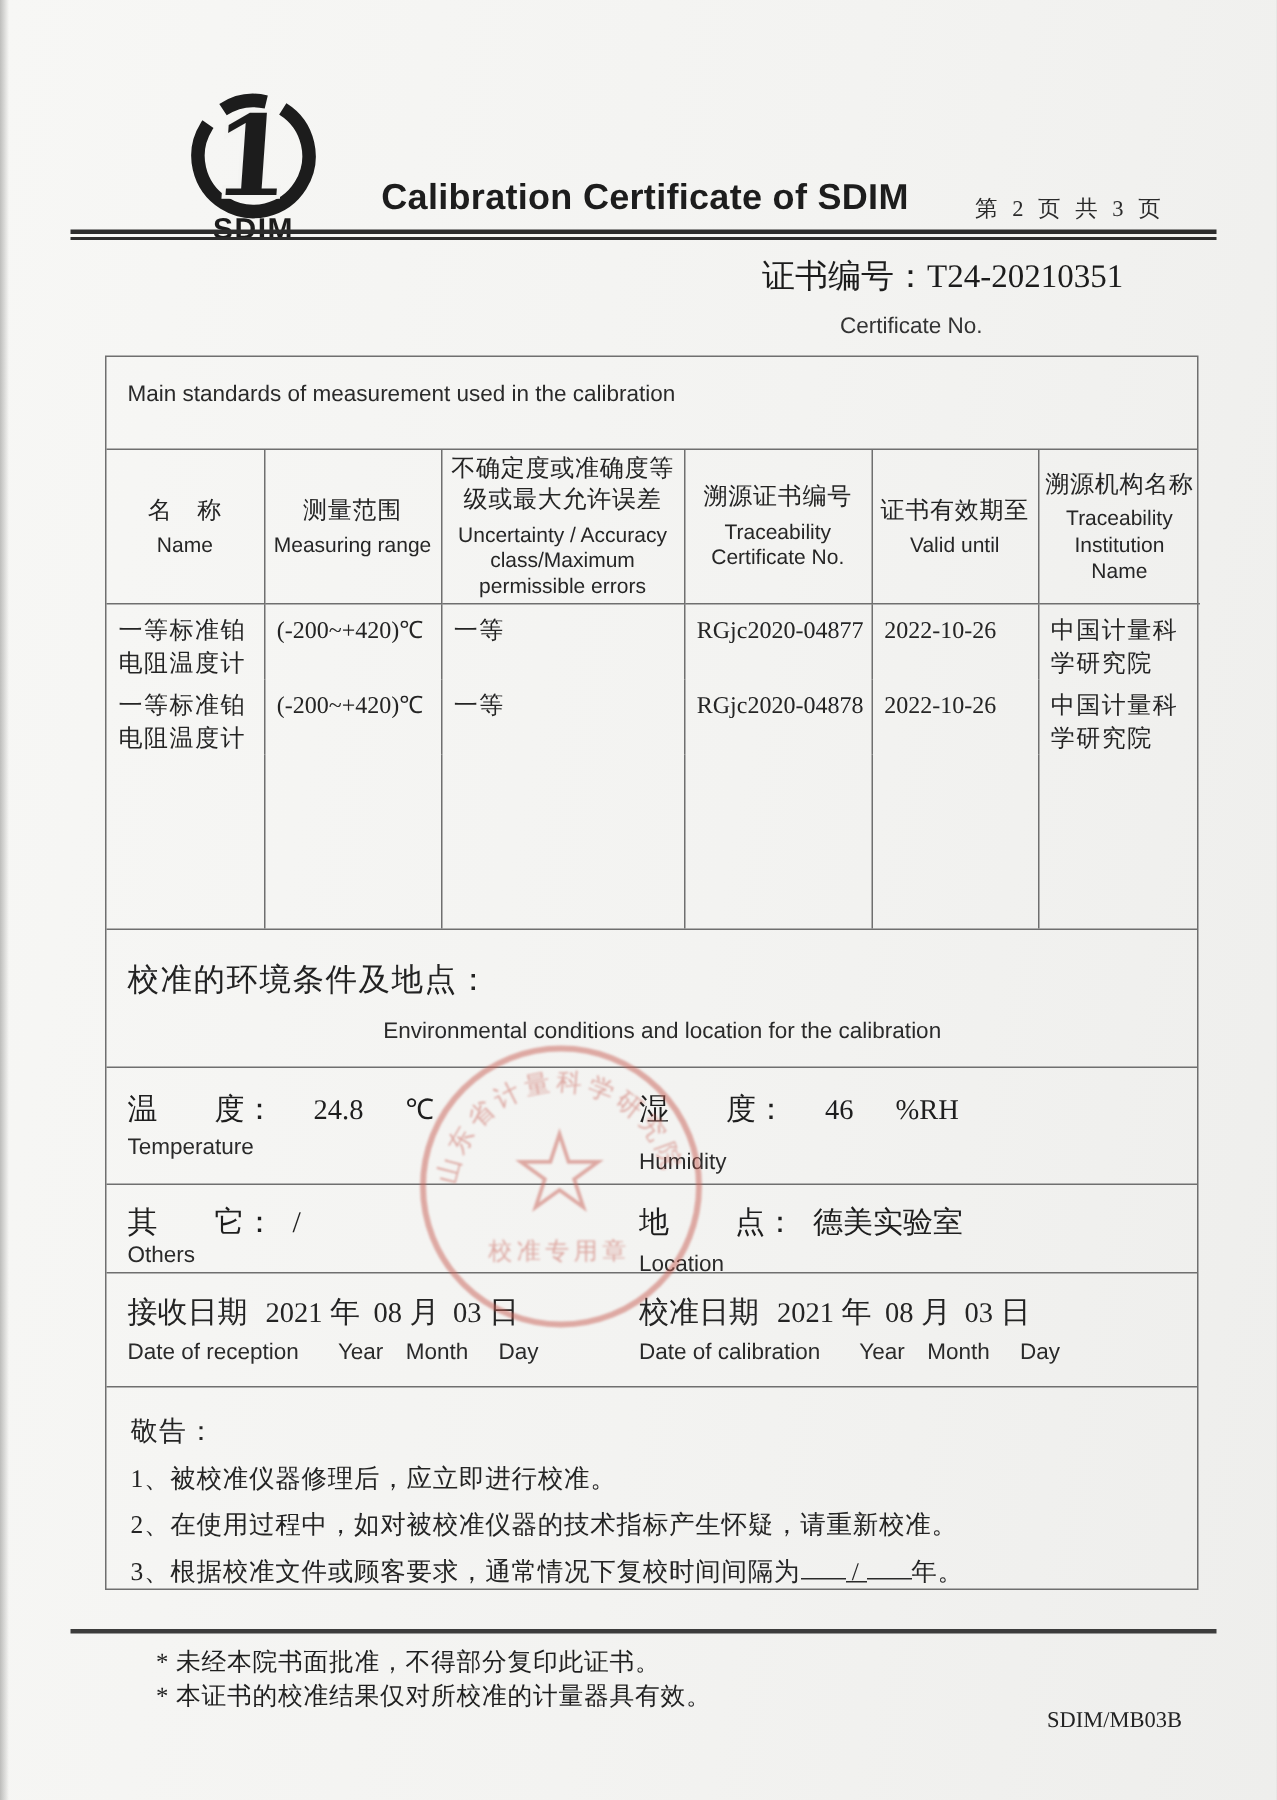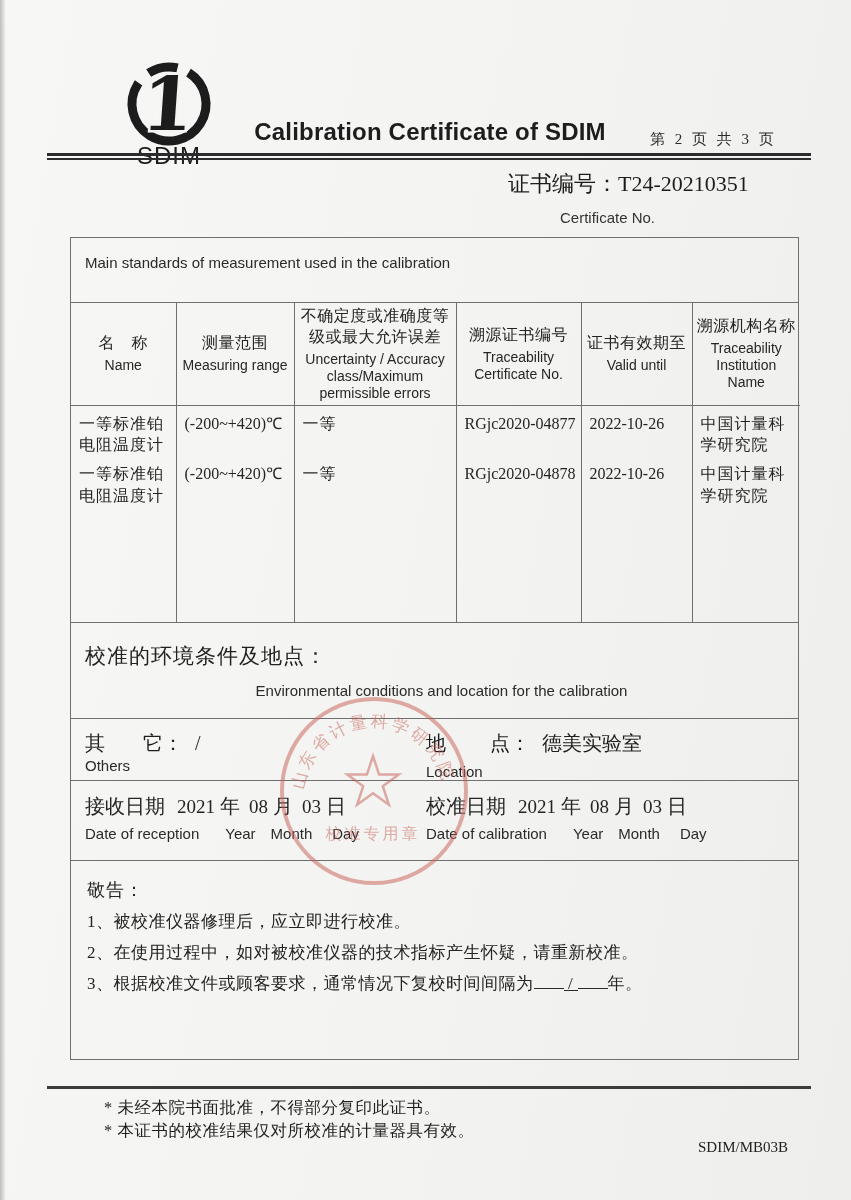--- a/index.html
+++ b/index.html
@@ -8,21 +8,21 @@
     position:relative; width:851px; height:1200px; margin:0 auto;
     background:linear-gradient(100deg,#f7f7f5 0%,#f3f3f1 55%,#eeeeec 100%);
     font-family:"Liberation Sans", sans-serif; color:#242424; overflow:hidden;
   }
   .scan-edge { position:absolute; left:0; top:0; width:6px; height:100%;
     background:linear-gradient(90deg,rgba(120,120,118,.45),rgba(120,120,118,0)); }
 
   
   .logo { position:absolute; left:100px; top:58px; width:138px; text-align:center; }
   .logo svg { display:block; margin:0 auto; }
-  .logo-text { font-size:24px; font-weight:normal; letter-spacing:1px; color:#1c1c1c; margin-top:-12px; }
+  .logo-text { font-size:20px; font-weight:bold; letter-spacing:1px; color:#1c1c1c; margin-top:-12px; }
   .title-cn { position:absolute; left:200px; top:64px; width:460px; text-align:center;
     font-family:"Liberation Serif", serif; font-size:35px; font-weight:bold; letter-spacing:1px; color:#1a1a1a; }
   .title-en { position:absolute; left:200px; top:118px; width:460px; text-align:center;
     font-size:24px; font-weight:bold; letter-spacing:.2px; color:#1d1d1d; }
   .page-info { position:absolute; left:650px; top:130px; font-family:"Liberation Serif", serif;
     font-size:15px; letter-spacing:3px; color:#2b2b2b; }
   .rule-double { position:absolute; left:47px; top:153px; width:764px; height:7px;
     border-top:3px solid #2c2c2c; border-bottom:2px solid #2c2c2c; }
   .cert-line { position:absolute; left:508px; top:169px; font-family:"Liberation Serif", serif;
     font-size:22px; color:#1c1c1c; }
@@ -193,20 +193,34 @@
           </tr>
         </tbody>
       </table>
     </div>
 
     <div class="sec env-title">
       <div class="t-cn">校准的环境条件及地点：</div>
       <div class="t-en">Environmental conditions and location for the calibration</div>
     </div>
 
+    <div class="sec env-row1">
+      <div class="pair">
+        <div class="cn-line">
+          <span>温</span><span class="lab2">度：</span><span class="val">24.8</span><span class="unit">℃</span>
+        </div>
+        <div class="en-sub">Temperature</div>
+      </div>
+      <div class="pair right">
+        <div class="cn-line">
+          <span>湿</span><span class="lab2">度：</span><span class="val">46</span><span class="unit">%RH</span>
+        </div>
+        <div class="en-sub">Humidity</div>
+      </div>
+    </div>
 
     <div class="sec env-row2">
       <div class="pair">
         <div class="cn-line">
           <span>其</span><span class="lab2">它：</span><span class="val">/</span>
         </div>
         <div class="en-sub">Others</div>
       </div>
       <div class="pair right">
         <div class="cn-line">

